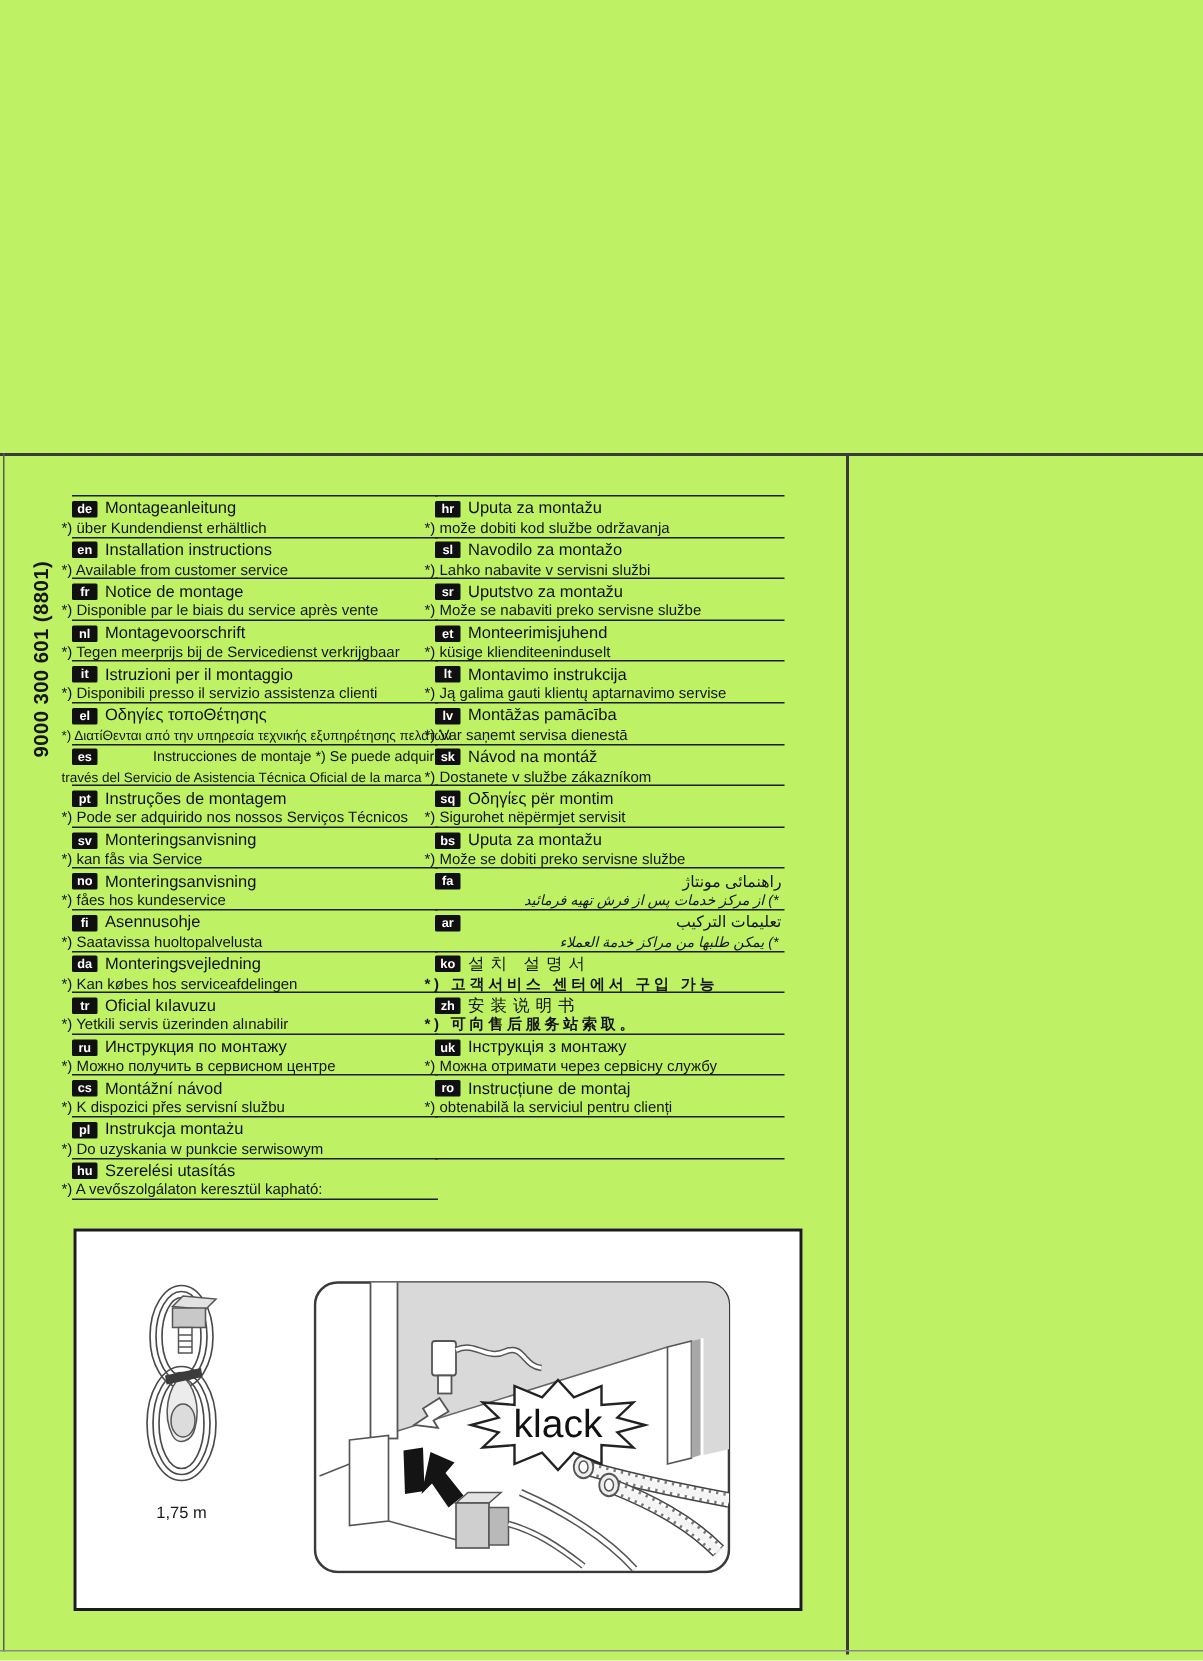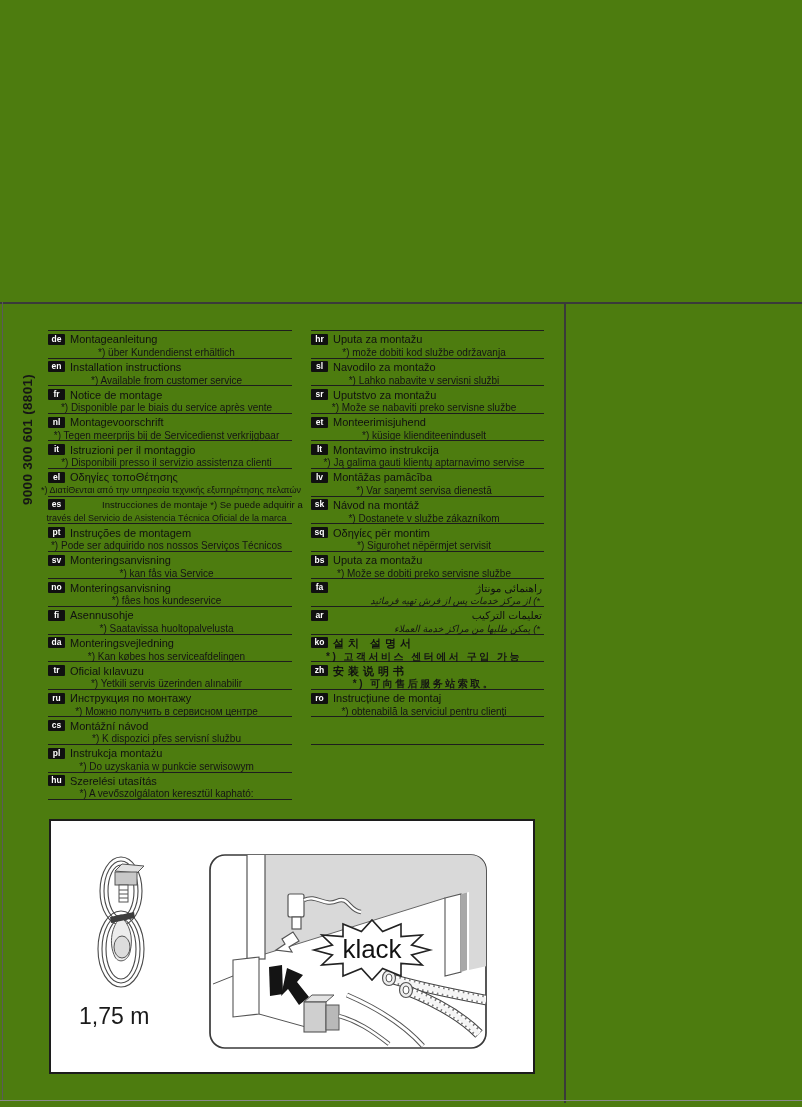--- a/index.html
+++ b/index.html
@@ -1,48 +1,48 @@
 <!DOCTYPE html>
 <html><head>
 <meta charset="utf-8">
 <style>
   html,body{margin:0;padding:0;background:#fff;}
-  #page{position:relative;width:802px;height:1107px;background:#4d7c0f;overflow:hidden;
+  #page{position:relative;width:802px;height:1107px;background:#bef264;overflow:hidden;
         font-family:"Liberation Sans",sans-serif;color:#111;}
   .hline-top{position:absolute;left:0;top:302px;width:802px;height:2.4px;background:#3a3a3a;}
   .vline-left{position:absolute;left:2px;top:302px;width:1.4px;height:799px;background:#5a5a5a;}
   .vline-divider{position:absolute;left:564px;top:302px;width:1.6px;height:801px;background:#3a3a3a;}
   .hline-bottom{position:absolute;left:0;top:1100px;width:802px;height:1.2px;background:#8a8a8a;}
   .product-code{position:absolute;left:20px;top:505px;width:178px;
     transform:rotate(-90deg);transform-origin:0 0;
     font-size:13.5px;font-weight:bold;letter-spacing:.3px;white-space:nowrap;color:#161616;}
   .lang-col{position:absolute;top:330px;}
   .lang-col.left{left:41px;width:251px;}
-  .lang-col.right{left:304px;width:240px;}
+  .lang-col.right{left:283px;width:240px;}
   .lang-col::after{content:"";display:block;border-top:1.2px solid #1d1d1d;margin-left:7px;}
   .entry{height:27.6px;box-sizing:border-box;}
   .entry .rule{height:0;border-top:1.2px solid #1d1d1d;margin-left:7px;}
   .trow{display:flex;align-items:center;gap:5px;padding-left:7px;margin-top:2.4px;height:12px;}
   .badge{flex:0 0 17px;width:17px;height:11px;background:#101010;color:#fff;
     font-size:8.5px;font-weight:bold;display:flex;align-items:center;justify-content:center;
     border-radius:1px;line-height:11px;}
   .title{font-size:11px;line-height:12px;white-space:nowrap;color:#101010;}
-  .footnote{font-size:10px;line-height:11px;margin-top:1.6px;white-space:nowrap;color:#141414;text-align:center;}
+  .footnote{font-size:10px;line-height:11px;margin-top:1.6px;white-space:nowrap;color:#141414;}
   .small-title .title{font-size:9.5px;margin-left:32px;}
   .small-footnote .footnote{font-size:9px;}
   .rtl .title{flex:1;direction:rtl;text-align:right;padding-right:2px;font-size:10.5px;}
   .rtl .footnote{direction:rtl;text-align:right;padding-right:4px;font-size:9.5px;font-style:italic;}
-  .cjk .title{letter-spacing:4px;font-weight:bold;}
+  .cjk .title{letter-spacing:4px;}
   .cjk .footnote{letter-spacing:2.5px;font-weight:bold;}
   .empty .trow,.empty .footnote{visibility:hidden;}
   .illu-box{position:absolute;left:49px;top:819px;width:482px;height:251px;
     border:2.5px solid #1c1c1c;background:#fff;}
   .cord-svg{position:absolute;left:40px;top:28px;}
-  .cord-label{position:absolute;left:28px;top:182px;width:84px;
-    font-size:23px;color:#1a1a1a;}
+  .cord-label{position:absolute;left:28px;top:182px;width:84px;text-align:center;
+    font-size:11px;color:#1a1a1a;}
   .panel-svg{position:absolute;left:158px;top:33px;}
   .klack-text{font-family:"Liberation Sans",sans-serif;font-size:26px;fill:#111;}
 </style>
 </head>
 <body>
 
 <div id="page">
 
   <div class="hline-top"></div>
   <div class="vline-left"></div>
@@ -317,20 +317,28 @@
 
     <div class="entry cjk">
       <div class="rule"></div>
       <div class="trow">
         <span class="badge">zh</span>
         <span class="title">安装说明书</span>
       </div>
       <div class="footnote">*) 可向售后服务站索取。</div>
     </div>
 
+    <div class="entry">
+      <div class="rule"></div>
+      <div class="trow">
+        <span class="badge">uk</span>
+        <span class="title">Інструкція з монтажу</span>
+      </div>
+      <div class="footnote">*) Можна отримати через сервісну службу</div>
+    </div>
 
     <div class="entry">
       <div class="rule"></div>
       <div class="trow">
         <span class="badge">ro</span>
         <span class="title">Instrucțiune de montaj</span>
       </div>
       <div class="footnote">*) obtenabilă la serviciul pentru clienți</div>
     </div>
 

